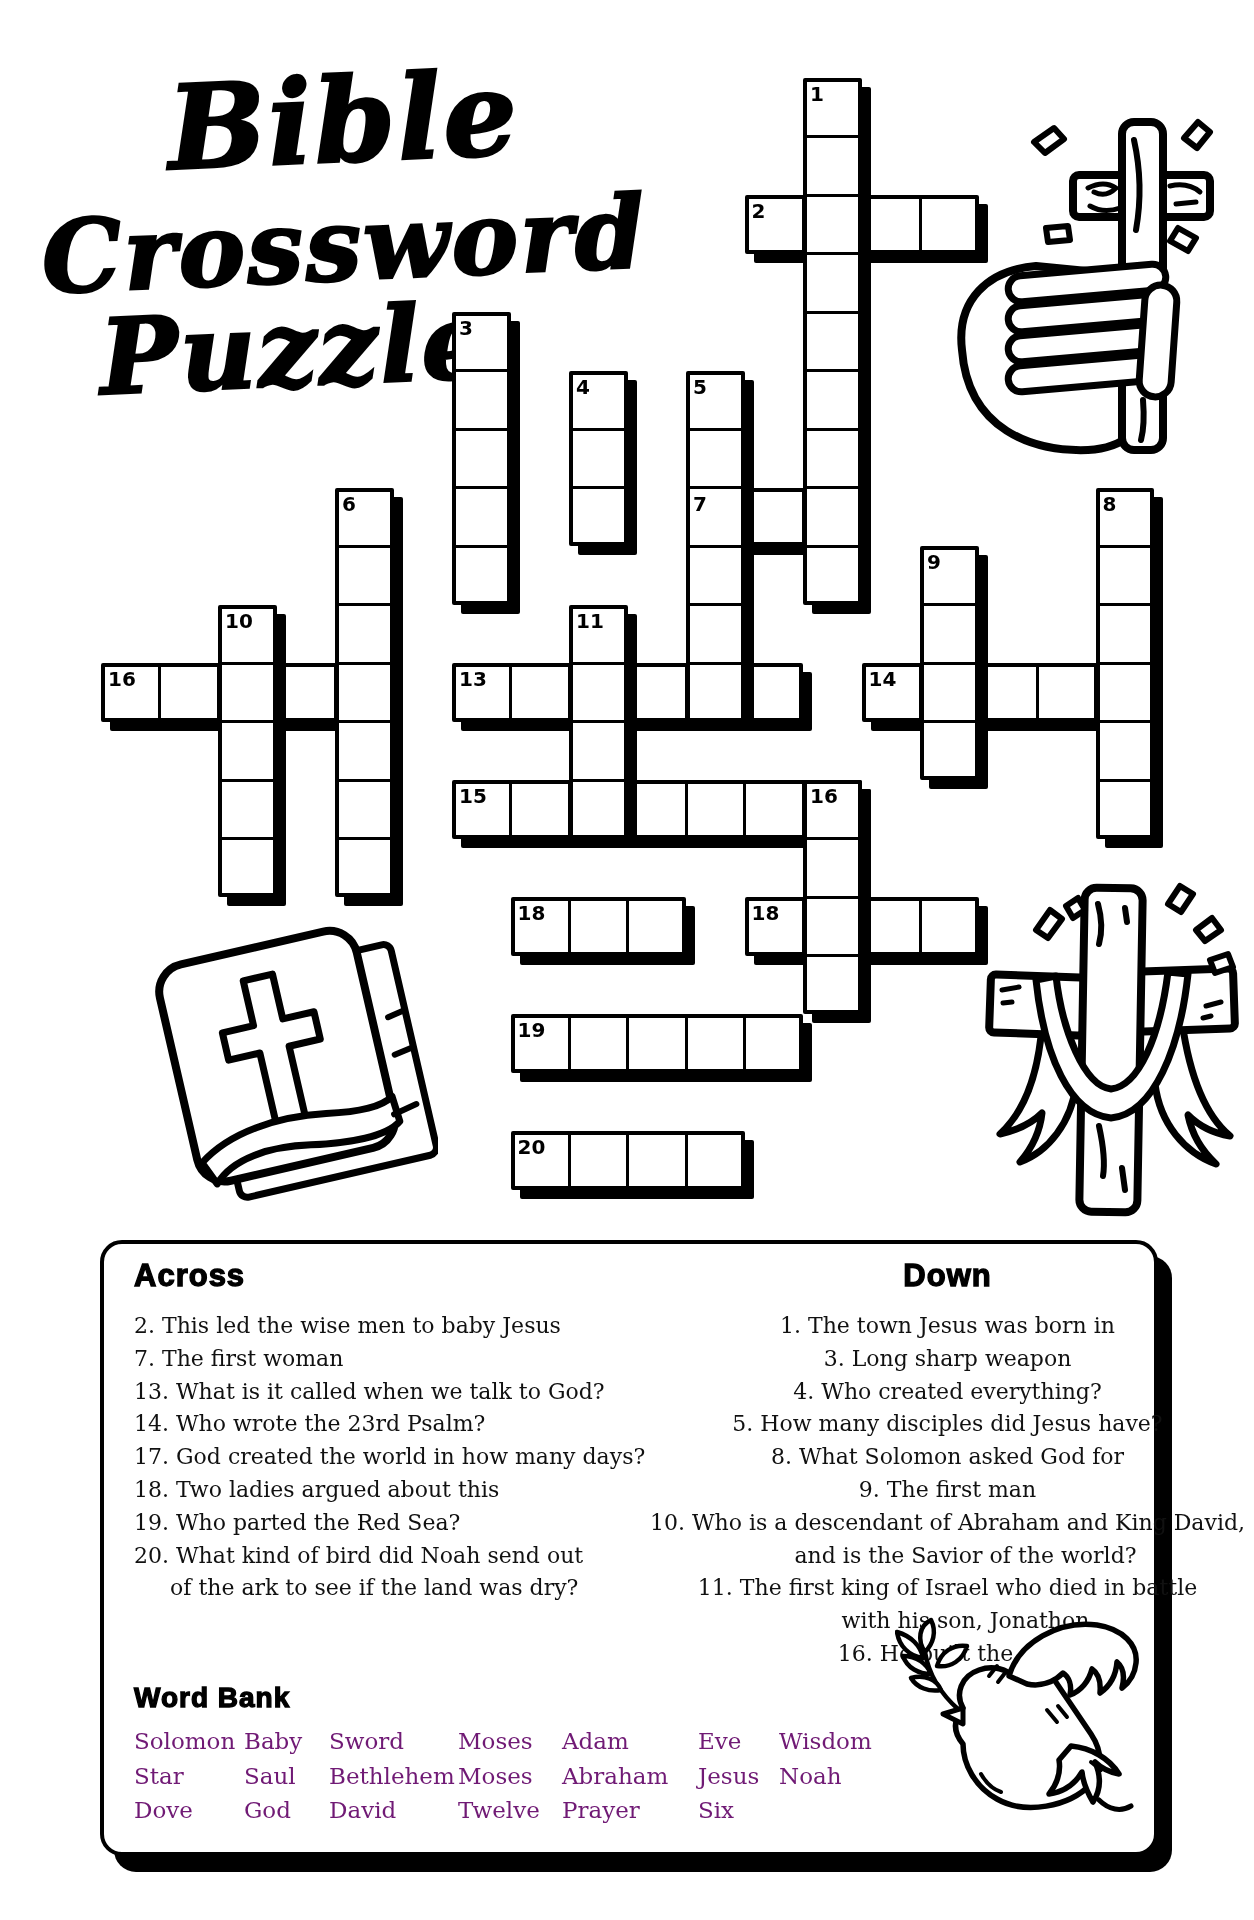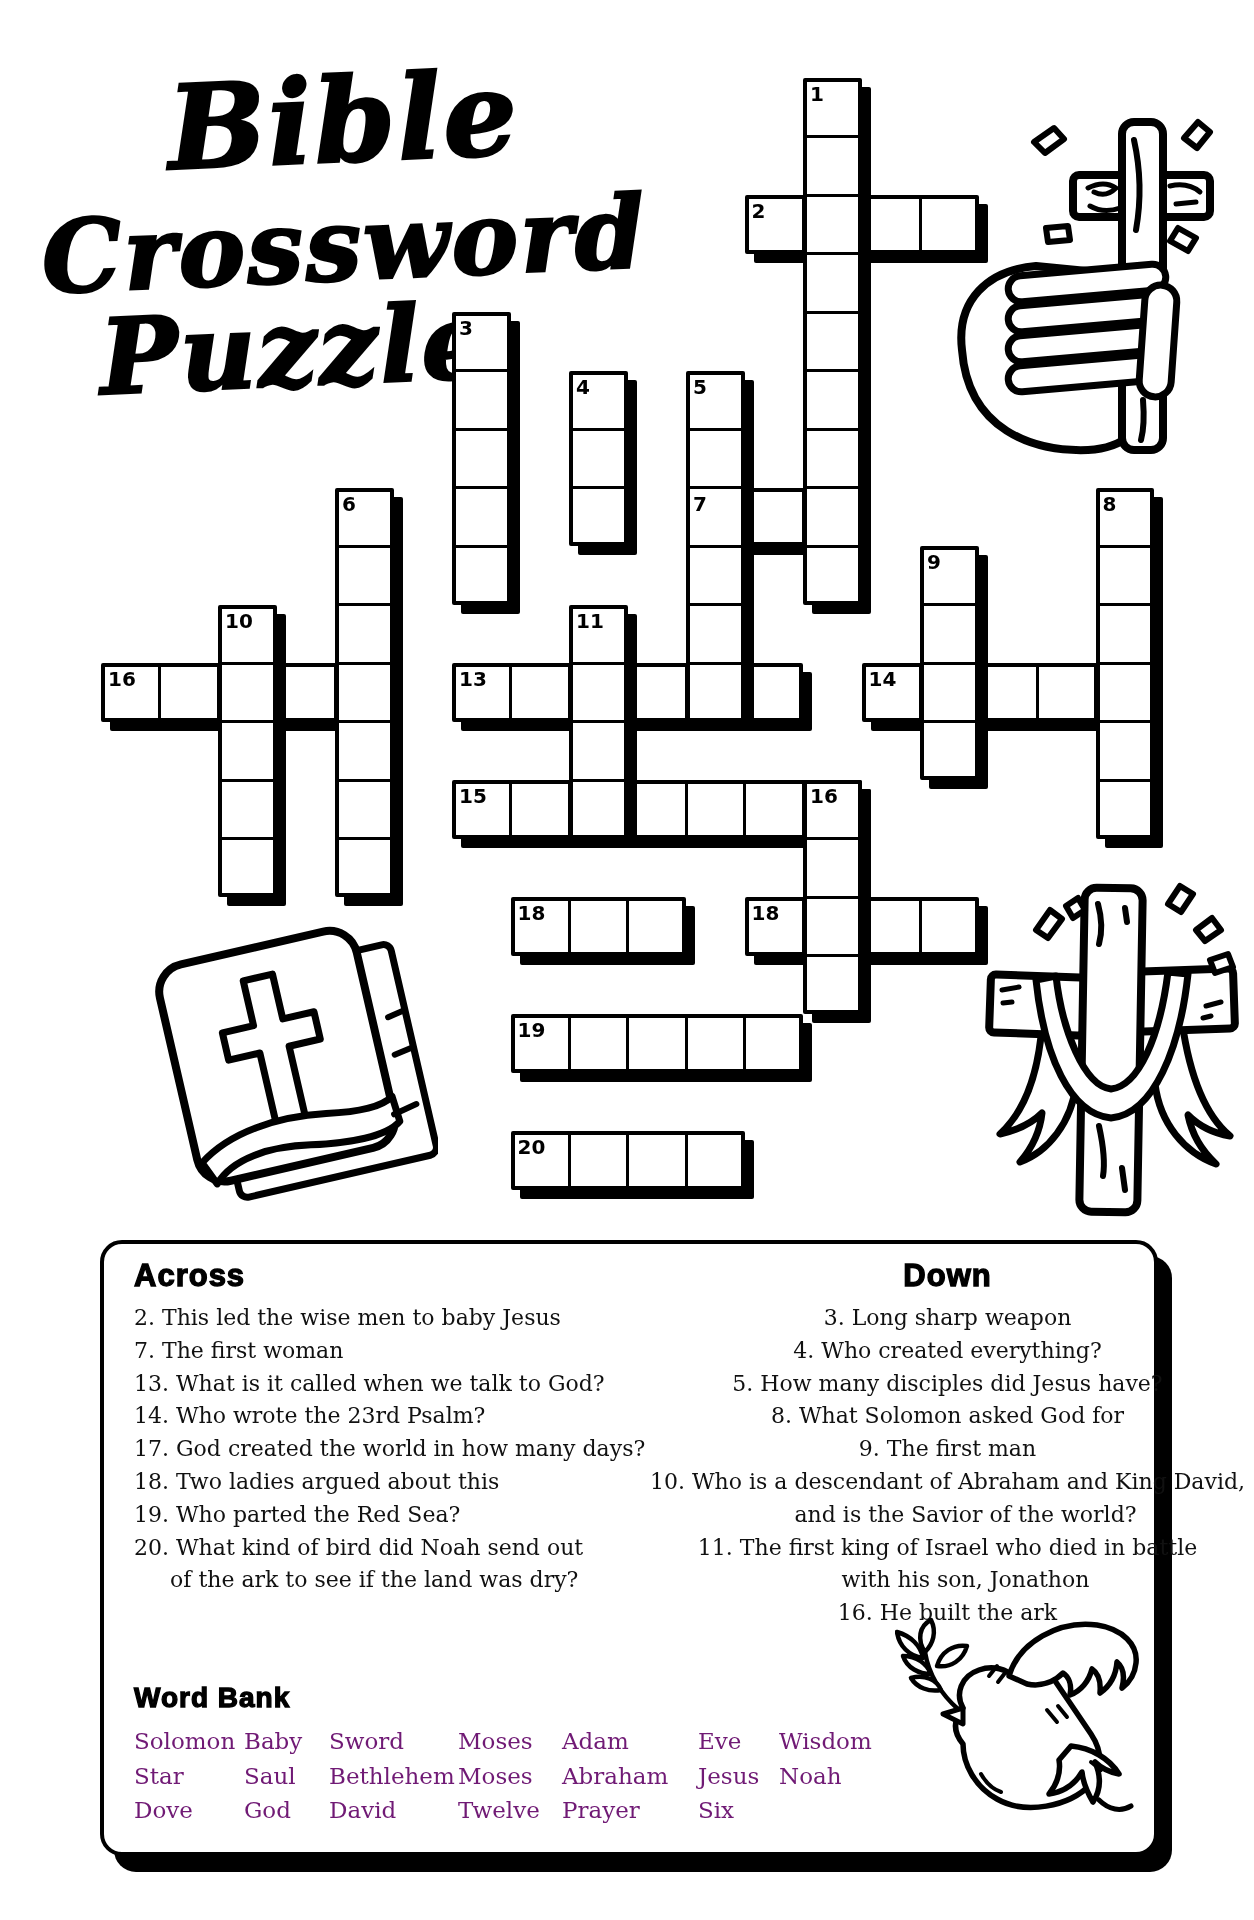--- a/index.html
+++ b/index.html
@@ -45,21 +45,21 @@
     background:#fff; border:4px solid #000; border-radius:22px;
     box-shadow:14px 16px 0 0 #000; box-sizing:border-box;
   }
   .cluecol { position:absolute; top:14px; }
   #across-col { left:30px; }
   #down-col   { left:546px;text-align:center; }
   .clues-header, .wb-header {
     font-family:"Liberation Sans", sans-serif; font-weight:900;
     -webkit-text-stroke:1.3px #000; letter-spacing:1px; color:#000;
   }
-  .clues-header { font-size:31px; margin-bottom:8px; }
+  .clues-header { font-size:31px; margin-bottom:16px; }
   .clue-line {
     font-family:"DejaVu Serif", serif; font-size:22px; line-height:32.8px;
     color:#111; white-space:nowrap;
   }
   .clue-line.cont { padding-left:36px; }
   #wordbank { position:absolute; left:30px; top:438px; width:990px; }
   .wb-header { font-size:28px; }
   .wb-col { position:absolute; top:42px; }
   .wb-word {
     font-family:"DejaVu Serif", serif; font-size:23px; line-height:34.5px;
@@ -283,20 +283,21 @@
           <div class="clue-line">17. God created the world in how many days?</div>
           <div class="clue-line">18. Two ladies argued about this</div>
           <div class="clue-line">19. Who parted the Red Sea?</div>
           <div class="clue-line">20. What kind of bird did Noah send out</div>
           <div class="clue-line cont">of the ark to see if the land was dry?</div>
         </div>
     </div>
     <div class="cluecol" id="down-col">
       <div class="clues-header">Down</div>
       <div id="down-list">
+          <div class="clue-line">1. The town Jesus was born in</div>
           <div class="clue-line">3. Long sharp weapon</div>
           <div class="clue-line">4. Who created everything?</div>
           <div class="clue-line">5. How many disciples did Jesus have?</div>
           <div class="clue-line">8. What Solomon asked God for</div>
           <div class="clue-line">9. The first man</div>
           <div class="clue-line">10. Who is a descendant of Abraham and King David,</div>
           <div class="clue-line cont">and is the Savior of the world?</div>
           <div class="clue-line">11. The first king of Israel who died in battle</div>
           <div class="clue-line cont">with his son, Jonathon</div>
           <div class="clue-line">16. He built the ark</div>

